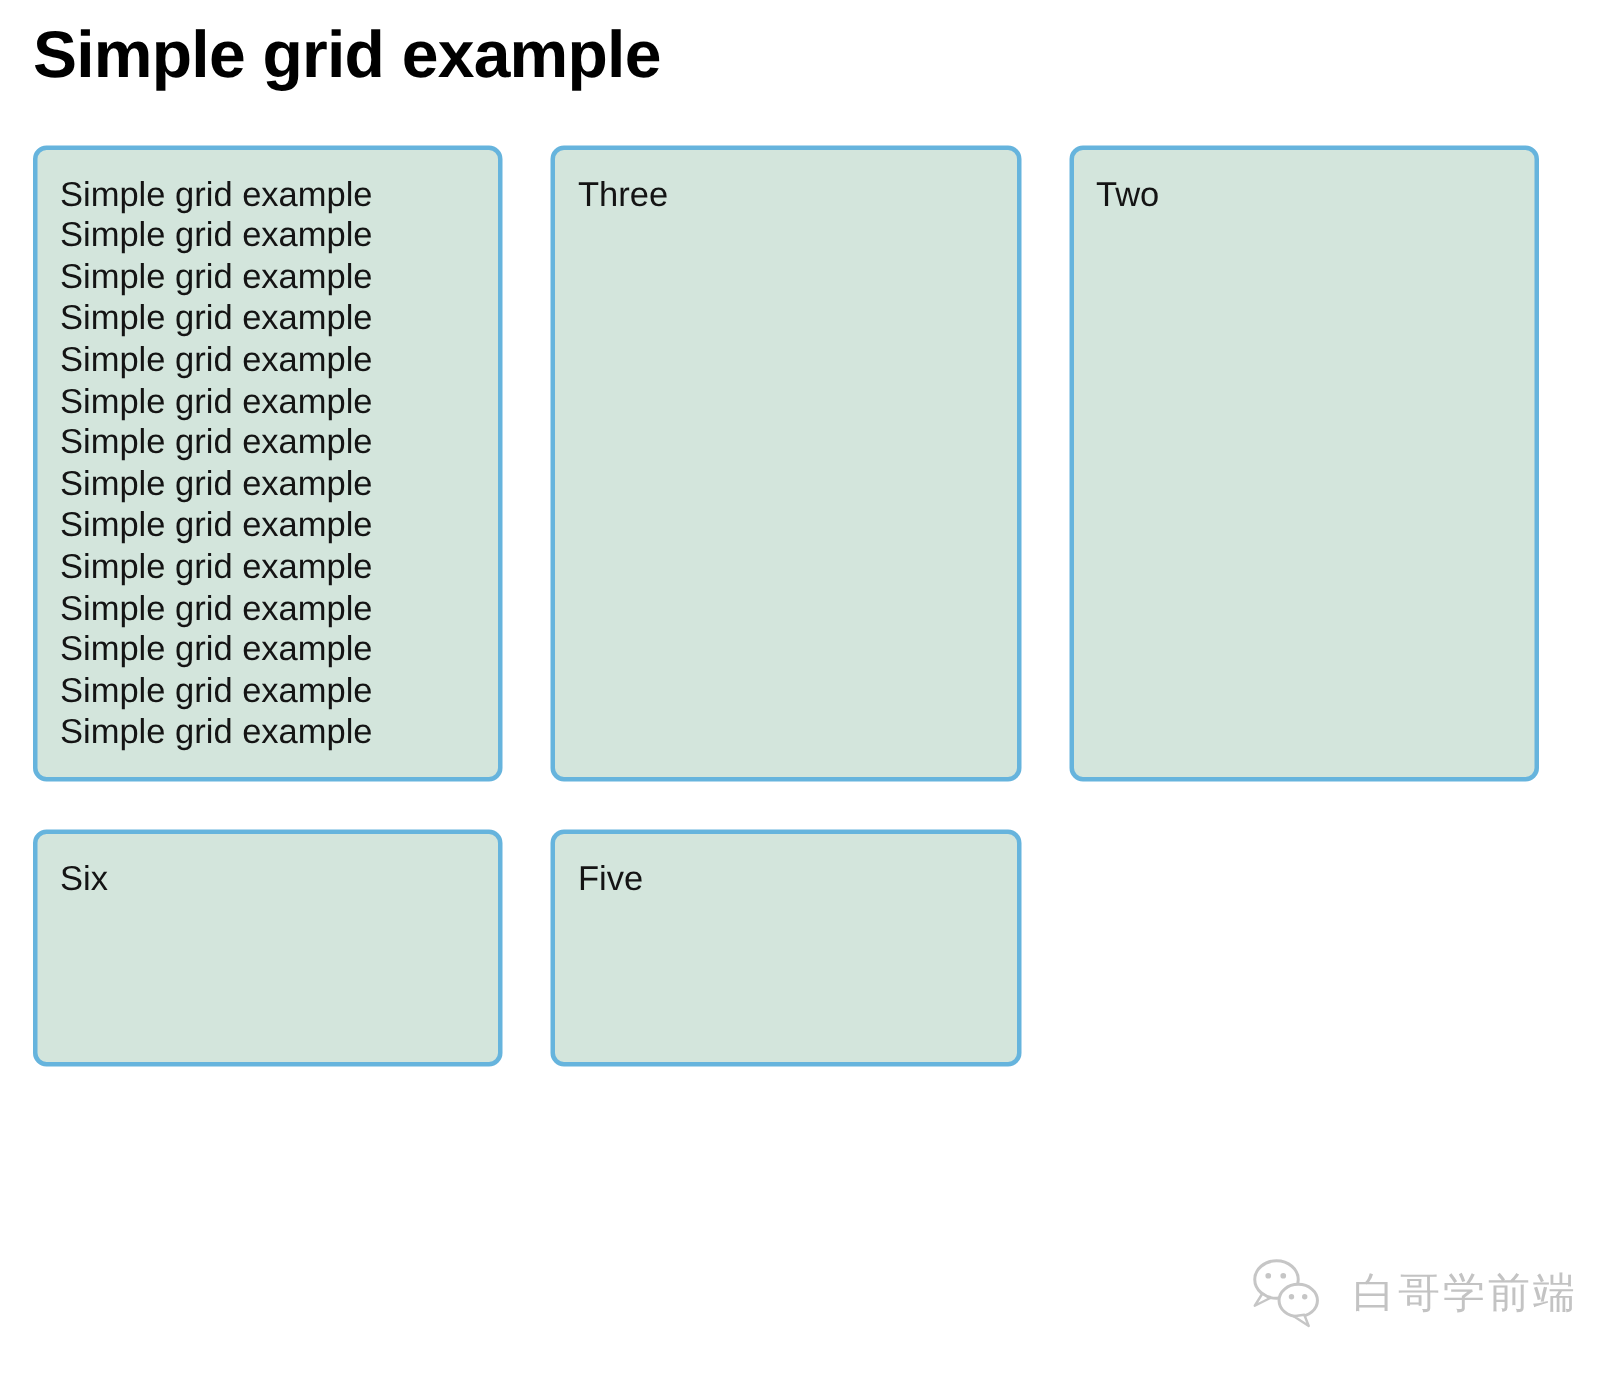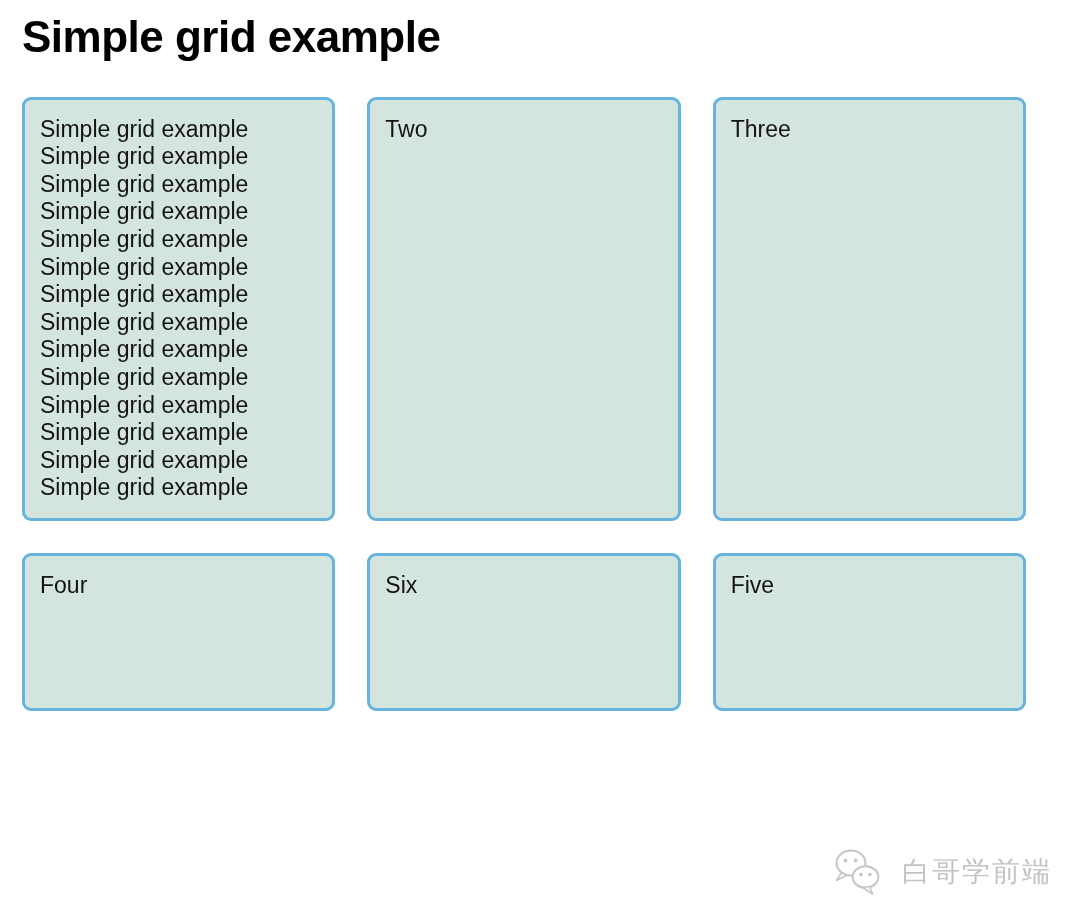--- a/index.html
+++ b/index.html
@@ -41,21 +41,21 @@
     line-height: 27.6px;
     color: #141414;
     box-sizing: border-box;
   }
   .box-line {
     white-space: nowrap;
   }
   .watermark {
     position: absolute;
     right: 28px;
-    bottom: 24px;
+    bottom: 34px;
     display: flex;
     align-items: center;
     gap: 19px;
     color: var(--watermark-text, #C3C3C3);
     font-size: 28px;
     letter-spacing: 2px;
     text-shadow: -1px -1px 0 rgba(255,255,255,0.9);
     user-select: none;
   }
   .watermark svg {
@@ -80,27 +80,24 @@
         <div class="box-line">Simple grid example</div>
         <div class="box-line">Simple grid example</div>
         <div class="box-line">Simple grid example</div>
         <div class="box-line">Simple grid example</div>
         <div class="box-line">Simple grid example</div>
         <div class="box-line">Simple grid example</div>
         <div class="box-line">Simple grid example</div>
         <div class="box-line">Simple grid example</div>
       </div>
       <div class="box">
-        <div class="box-line">Two</div>
-      </div>
-      <div class="box">
         <div class="box-line">Three</div>
       </div>
       <div class="box">
-        <div class="box-line">Four</div>
+        <div class="box-line">Two</div>
       </div>
       <div class="box">
         <div class="box-line">Six</div>
       </div>
       <div class="box">
         <div class="box-line">Five</div>
       </div>
     </div>
 
   <div class="watermark">

